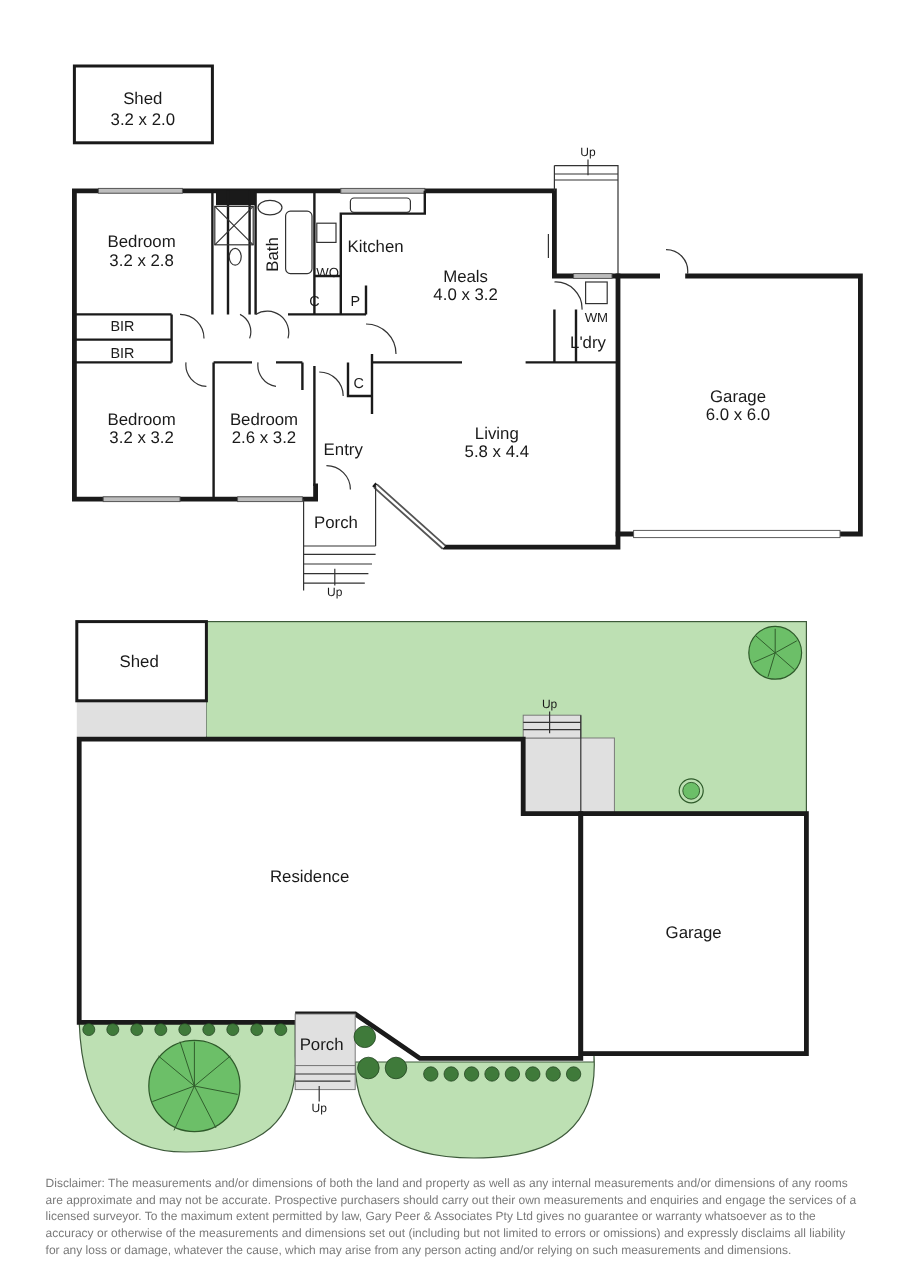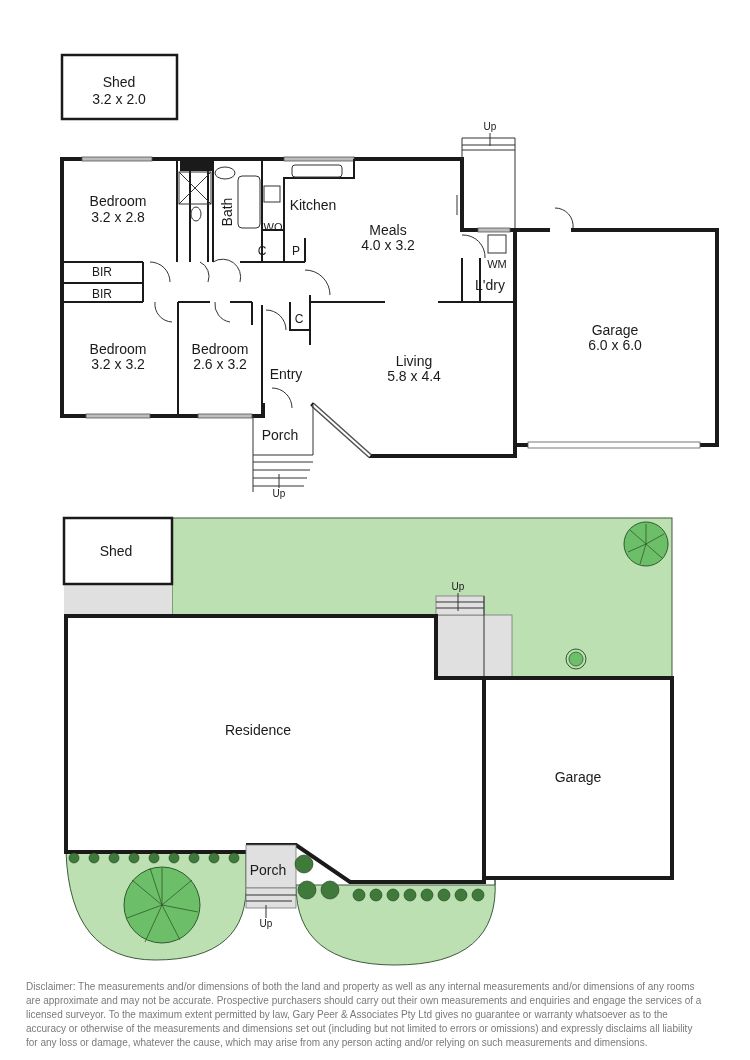--- a/index.html
+++ b/index.html
@@ -5,21 +5,21 @@
   html, body { margin: 0; padding: 0; background: #ffffff; }
   body { width: 750px; height: 1060px; position: relative; overflow: hidden;
          font-family: "Liberation Sans", sans-serif; color: #1a1a1a; }
   svg { position: absolute; left: 0; top: 0; }
   .lbl { font-family: "Liberation Sans", sans-serif; font-size: 14px; fill: #1a1a1a; }
   .lbl-xs { font-family: "Liberation Sans", sans-serif; font-size: 10px; fill: #1a1a1a; }
   .wall { stroke: #1a1a1a; stroke-width: 4; fill: none; stroke-linecap: square; }
   .thin { stroke: #1a1a1a; stroke-width: 1.5; fill: none; }
   .hair { stroke: #333; stroke-width: 1; fill: none; }
   .win { fill: #bdbdbd; stroke: #555; stroke-width: 0.8; }
-  #disclaimer { position: absolute; left: 26px; top: 980px; width: 680px;
+  #disclaimer { position: absolute; left: 38px; top: 980px; width: 680px;
                 font-size: 10px; line-height: 14px; color: #7a7a7a; }
 </style>
 </head>
 <body>
 
 <svg width="750" height="1060" viewBox="0 0 750 1060">
 
   <g>
 
     <rect x="62" y="55" width="115" height="64" class="wall" style="stroke-width:2.5"></rect>

